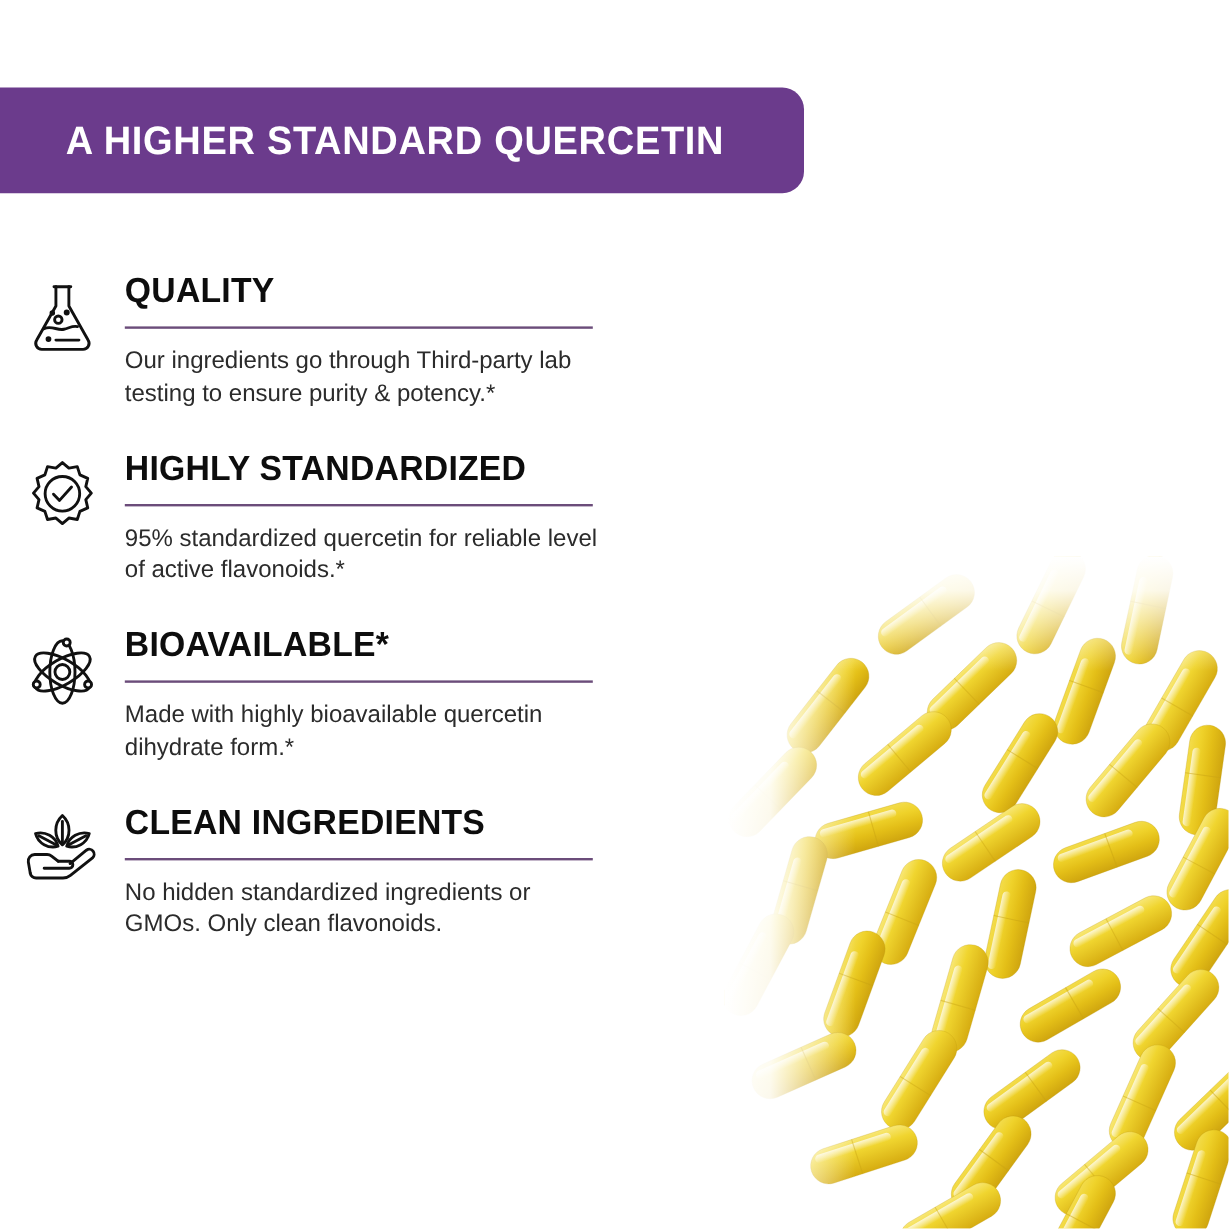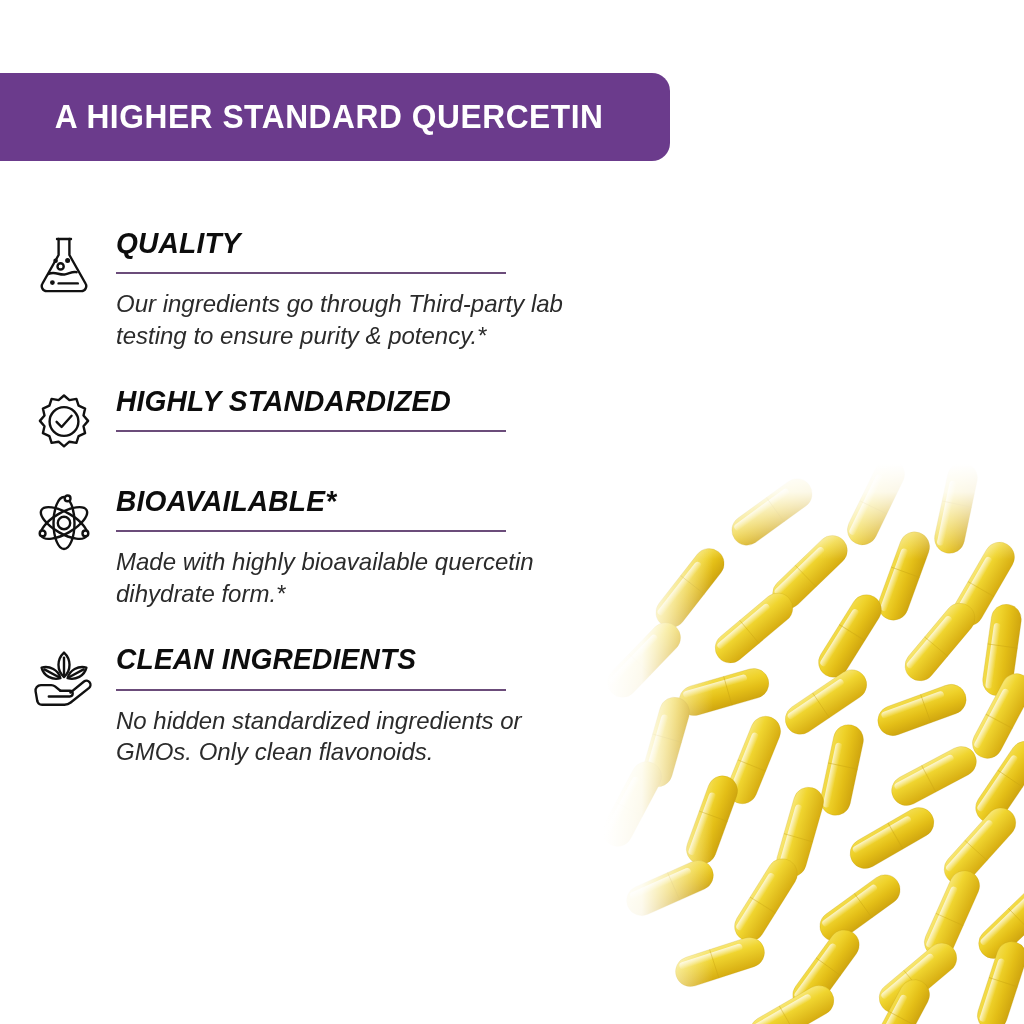--- a/index.html
+++ b/index.html
@@ -45,23 +45,22 @@
     position:absolute; inset:0;
     background:
       linear-gradient(to right, #ffffff 0%, rgba(255,255,255,0.92) 9%, rgba(255,255,255,0) 26%),
       linear-gradient(to bottom, #ffffff 0%, rgba(255,255,255,0.9) 5%, rgba(255,255,255,0) 17%);
     pointer-events:none;
   }
 
   
   .features{
     position:absolute;
-    left:12px; top:228px;
+    left:0; top:228px;
     width:760px;
-    font-style:italic;
   }
   .feature{
     position:relative;
     display:flex;
     align-items:flex-start;
     margin-bottom:18px;
   }
   .feature:last-child{ margin-bottom:16px; }
 
   .icon-wrap{
@@ -87,21 +86,21 @@
     transform-origin:left center;
   }
   .feature-divider{
     width:390px;
     height:2px;
     background:#6B4C7A;
     margin:13px 0 14px 0;
   }
   .feature-text{
     font-family:"Liberation Sans", sans-serif;
-    font-size:24px;
+    font-size:20px;
     line-height:1.33;
     color:#2b2b2b;
     max-width:616px;
     white-space:pre-line;
   }
 
   .spacer-q   { height:16px; }
 </style>
 </head>
 <body>
@@ -215,20 +214,22 @@
     <div class="icon-wrap">
       <svg width="60" height="60" viewBox="0 0 60 60" fill="none" stroke="#111111" stroke-width="2.4" stroke-linecap="round" stroke-linejoin="round">
         <path d="M30 3.5 l5.4 4.6 l7 -1.2 l2.2 6.8 l6.5 2.9 l-1.6 6.9 l4.6 5.4 l-4.6 5.4 l1.6 6.9 l-6.5 2.9 l-2.2 6.8 l-7 -1.2 l-5.4 4.6 l-5.4 -4.6 l-7 1.2 l-2.2 -6.8 l-6.5 -2.9 l1.6 -6.9 l-4.6 -5.4 l4.6 -5.4 l-1.6 -6.9 l6.5 -2.9 l2.2 -6.8 l7 1.2 z"></path>
         <circle cx="30" cy="29.5" r="14.4"></circle>
         <path d="M22.6 29.8 l5 5.2 l10 -11.2"></path>
       </svg>
     </div>
     <div class="feature-body">
       <div class="feature-heading">HIGHLY STANDARDIZED</div>
       <div class="feature-divider"></div>
+      <div class="feature-text">95% standardized quercetin for reliable level
+of active flavonoids.*</div>
     </div>
   </div>
 
   <div class="spacer-q"></div>
 
   <div class="feature">
     <div class="icon-wrap">
       <svg width="60" height="62" viewBox="0 0 60 62" fill="none" stroke="#111111" stroke-width="2.4" stroke-linecap="round" stroke-linejoin="round">
         <circle cx="30" cy="31" r="6.2"></circle>
         <ellipse cx="30" cy="31" rx="10.5" ry="26"></ellipse>

